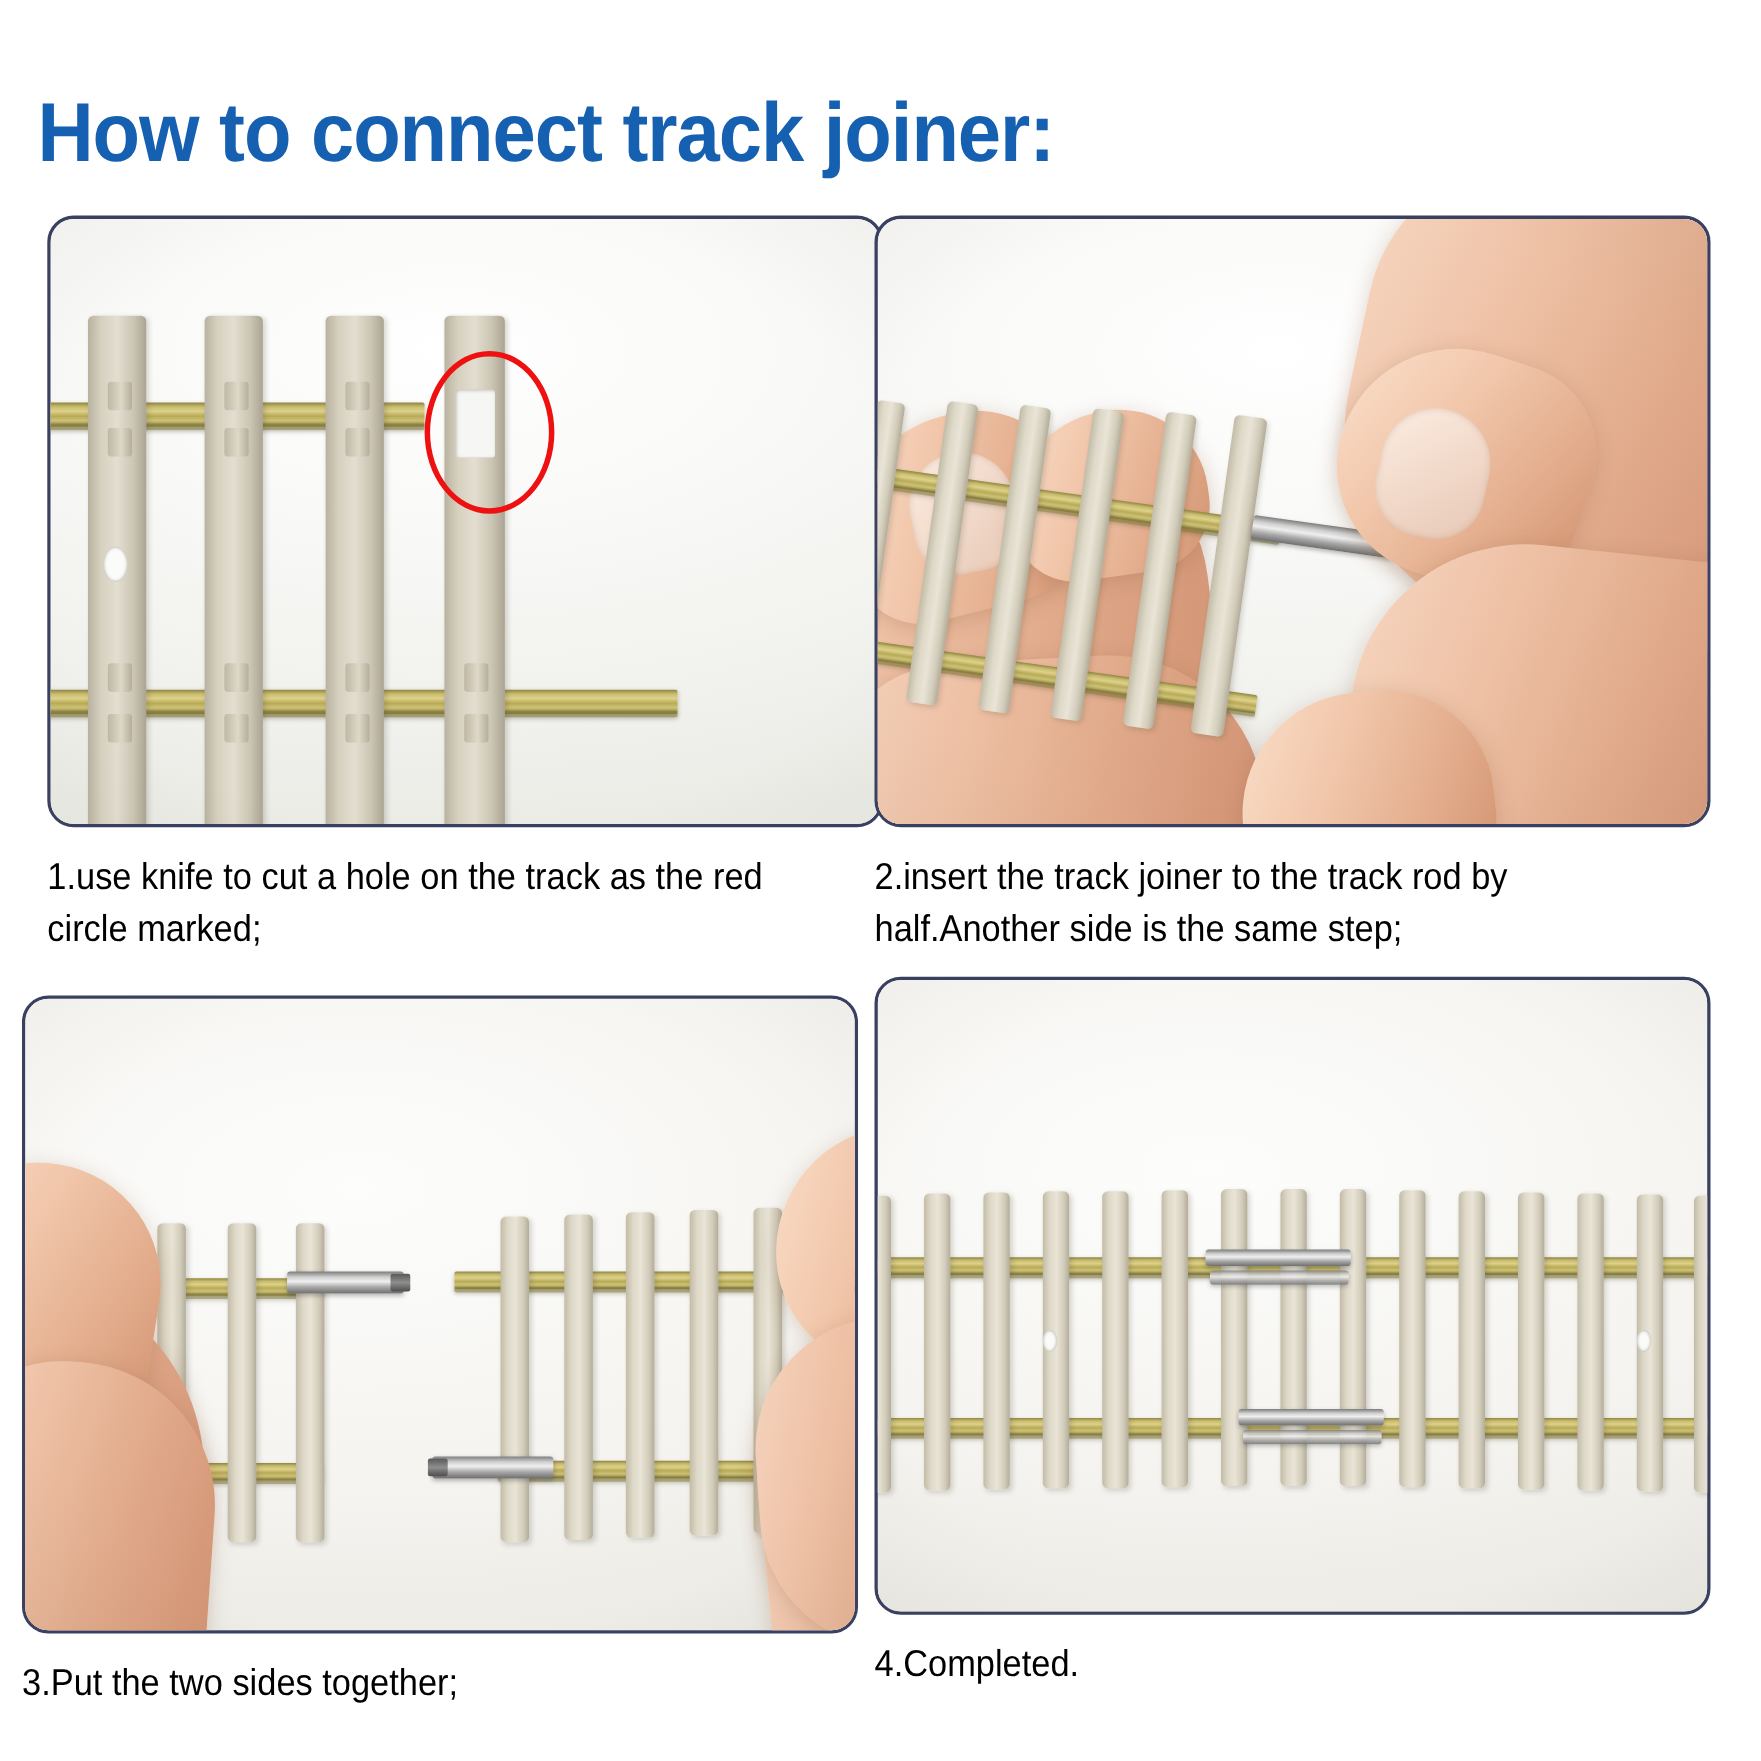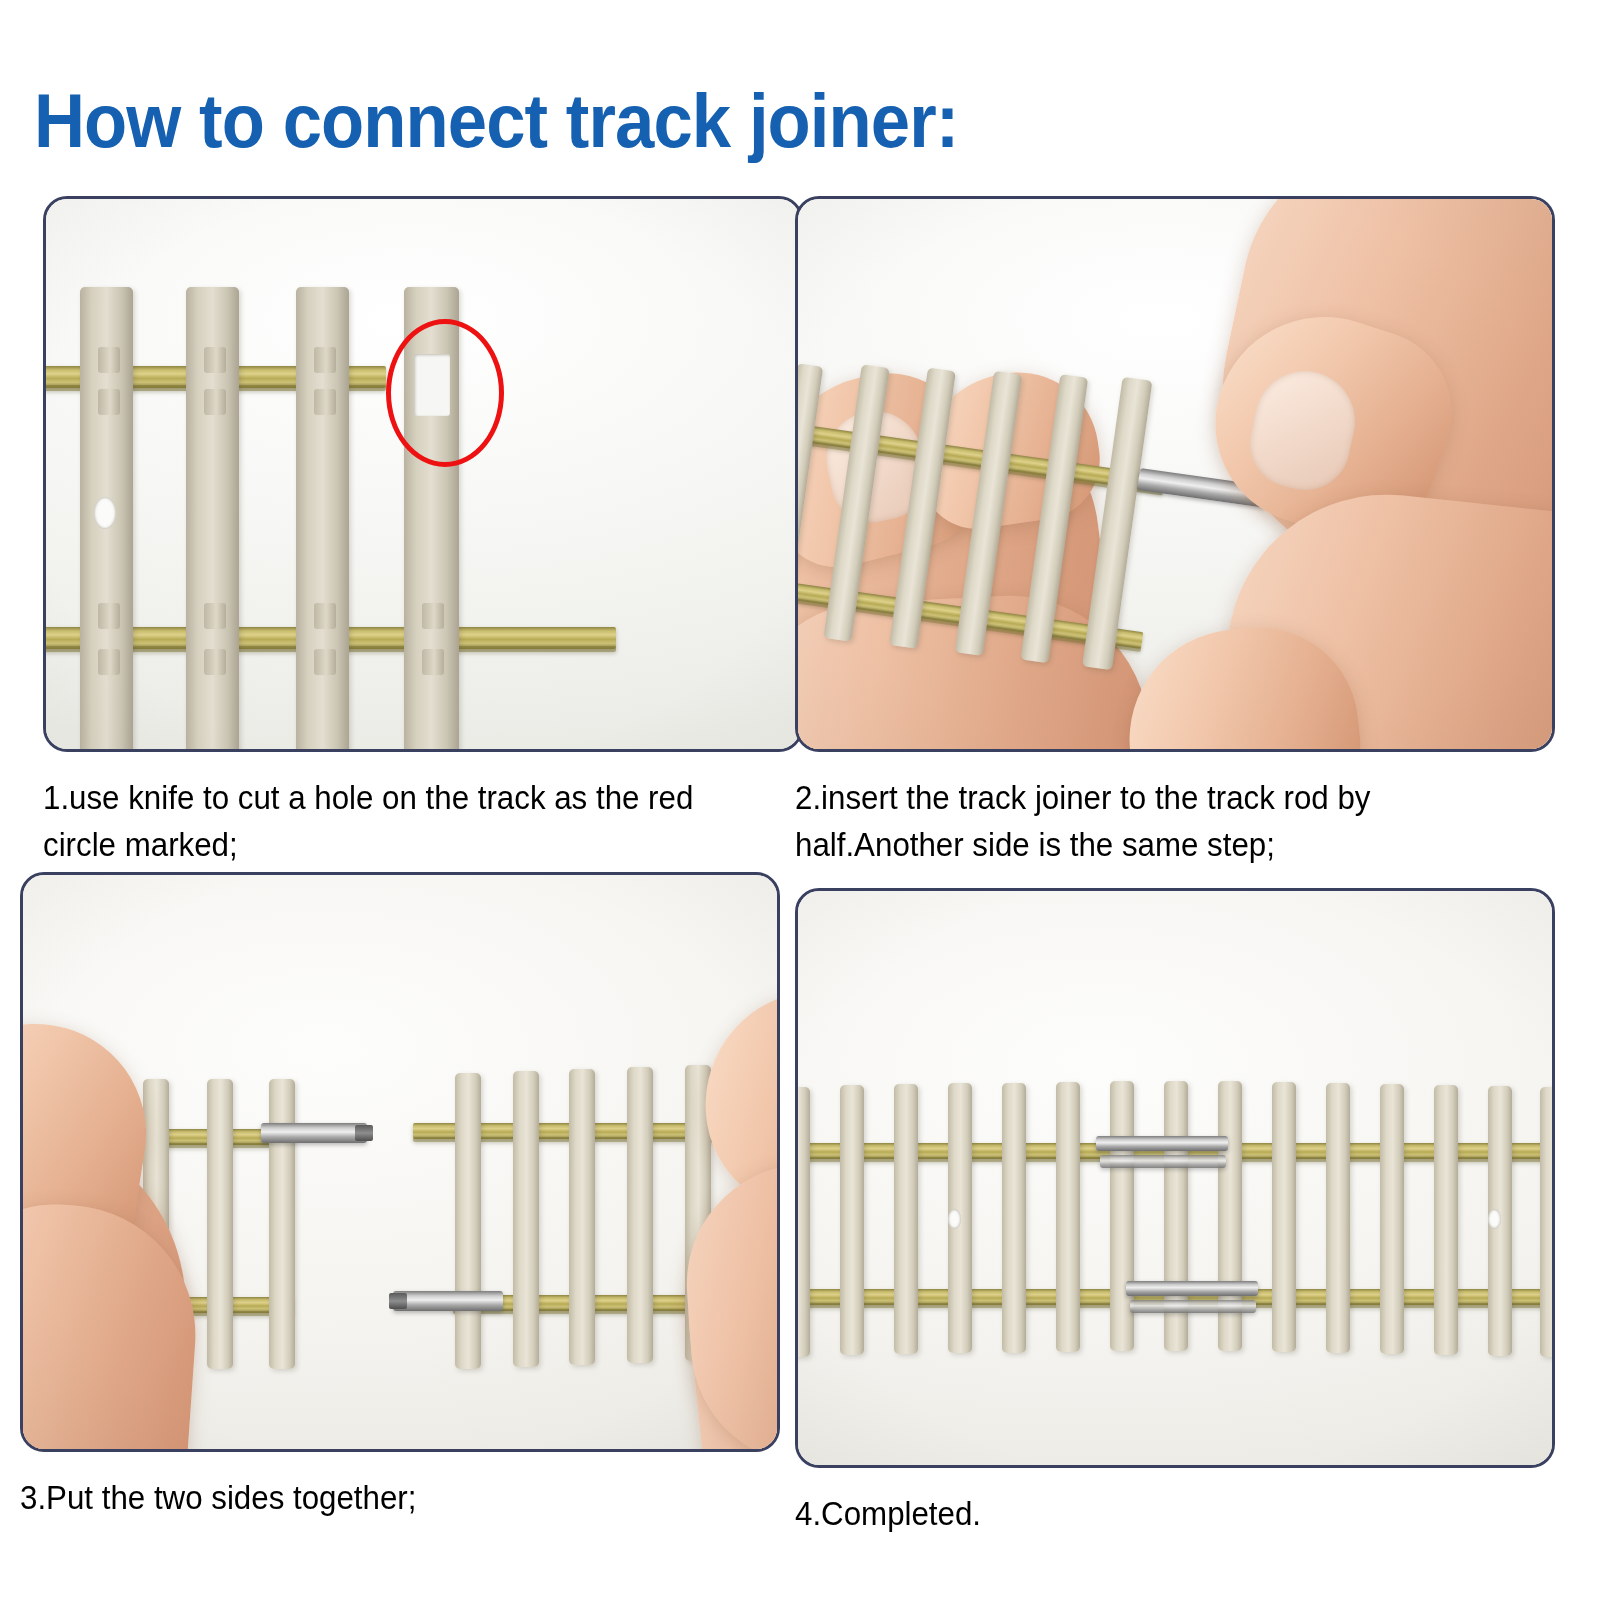--- a/index.html
+++ b/index.html
@@ -21,21 +21,21 @@
     transform:scaleX(0.93);
     transform-origin:left center;
     white-space:nowrap;
   }
 
   
   .grid{position:absolute;left:0;top:196px;width:1601px;}
   .cell{position:absolute;}
   .cell.c1{left:20px;top:0px;margin-left:23px;}
   .cell.c2{left:795px;top:0px;}
-  .cell.c3{left:20px;top:676px;}
+  .cell.c3{left:20px;top:709px;}
   .cell.c4{left:795px;top:692px;}
 
   .panel{
     position:relative;
     width:760px;height:556px;
     border:3px solid #3a4060;
     border-radius:24px;
     background:#f4f4f2;
     overflow:hidden;
     box-sizing:border-box;

